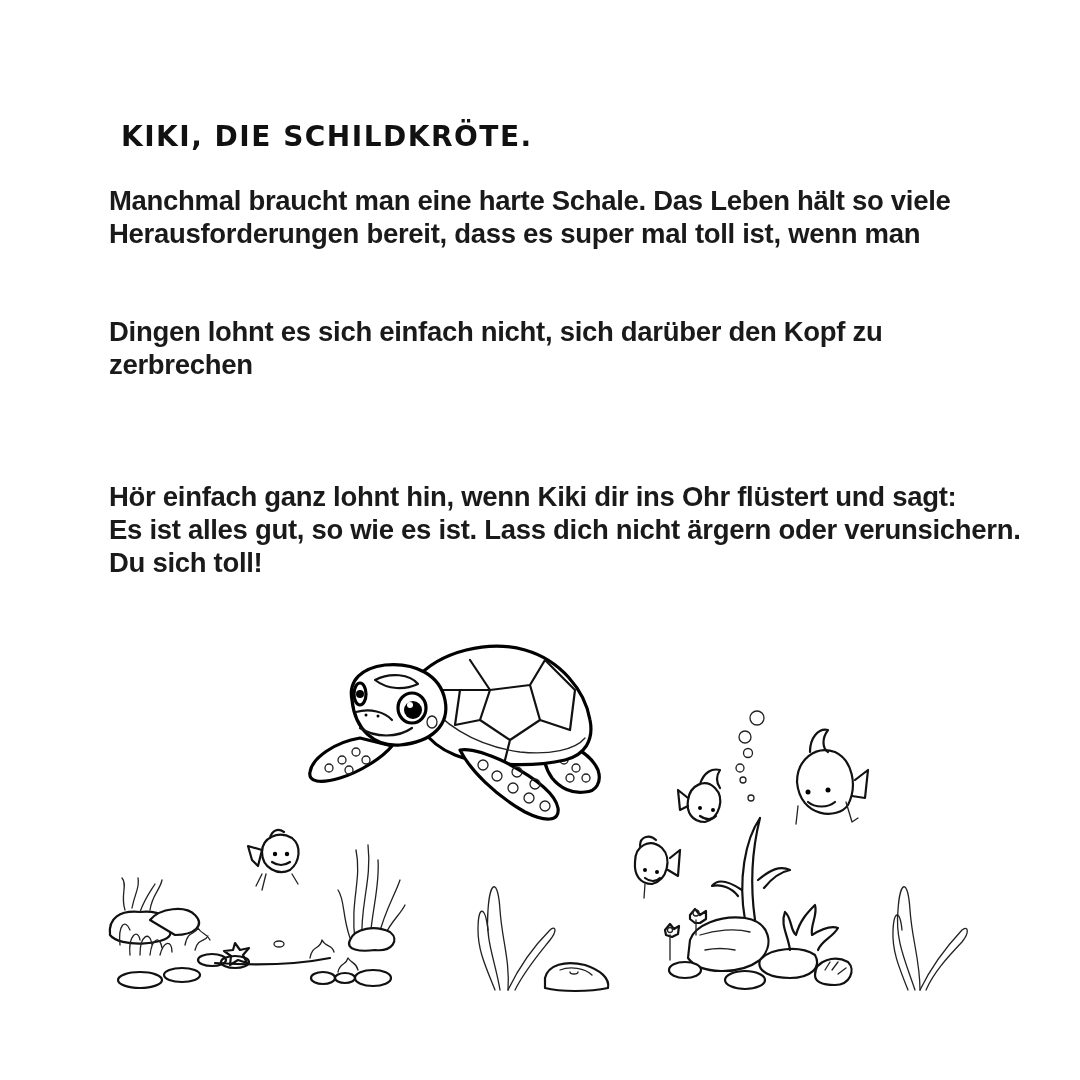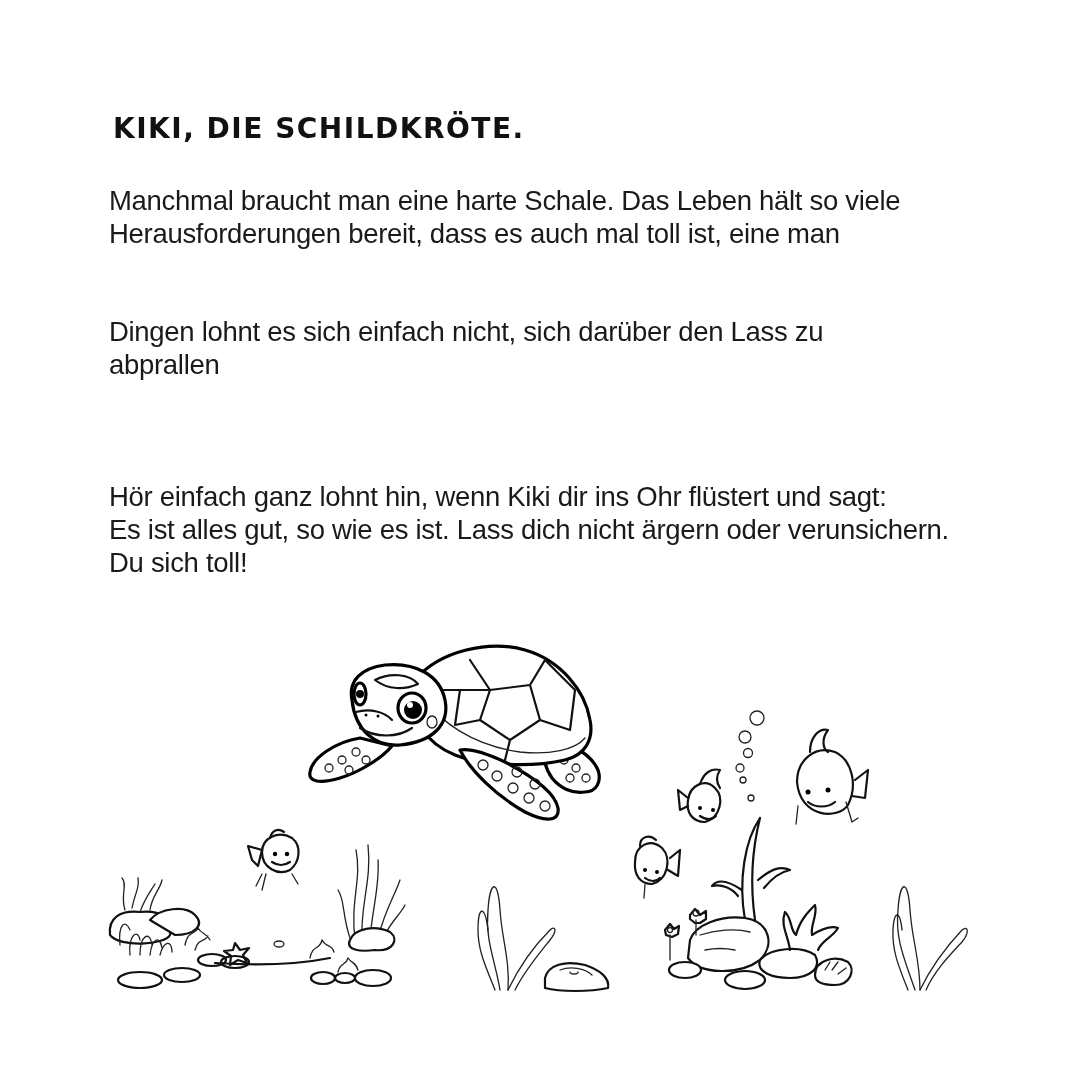--- a/index.html
+++ b/index.html
@@ -1,51 +1,51 @@
 <!DOCTYPE html>
 <html><head>
 <meta charset="utf-8">
 <style>
   html, body { margin: 0; padding: 0; background: #ffffff; }
   body { width: 1080px; height: 1080px; position: relative; overflow: hidden; font-family: "Liberation Sans", "DejaVu Sans", sans-serif; color: #111; }
   .title {
     position: absolute; left: 109px; top: 108px;
     font-family: "DejaVu Sans", sans-serif; font-weight: bold;
-    font-size: 28px; letter-spacing: 1.5px; color: #111; margin: 4px;
+    font-size: 28px; letter-spacing: 1.5px; color: #111; margin: 12px;
   }
   .para {
     position: absolute; left: 109px; width: 880px;
     font-family: "Liberation Sans", sans-serif; font-weight: normal;
     font-size: 27.5px; line-height: 33px; color: #1a1a1a; margin: 0;
     letter-spacing: -0.3px;
   }
   .p1 { top: 184px; }
   .p2 { top: 315px; }
   .p3 { top: 480px; }
-  .line { display: block; white-space: nowrap; }
+  .line { display: block; white-space: nowrap; font-weight: bold; }
   .illustration { position: absolute; left: 0; top: 600px; width: 1080px; height: 420px; }
   svg .ink { fill: none; stroke: #111; stroke-width: 2.2; stroke-linecap: round; stroke-linejoin: round; }
   svg .thin { fill: none; stroke: #222; stroke-width: 1.3; stroke-linecap: round; stroke-linejoin: round; }
   svg .bold { fill: none; stroke: #000; stroke-width: 3.2; stroke-linecap: round; stroke-linejoin: round; }
   svg .white { fill: #fff; }
   svg .dark { fill: #000; }
 </style>
 </head>
 <body>
 
 <h1 class="title">KIKI, DIE SCHILDKRÖTE.</h1>
 
 <p class="para p1">
   <span class="line">Manchmal braucht man eine harte Schale. Das Leben hält so viele</span>
-  <span class="line">Herausforderungen bereit, dass es auch mal toll ist, eine man</span>
+  <span class="line">Herausforderungen bereit, dass es super mal toll ist, wenn man</span>
 </p>
 
 <p class="para p2">
-  <span class="line">Dingen lohnt es sich einfach nicht, sich darüber den Lass zu</span>
-  <span class="line">abprallen</span>
+  <span class="line">Dingen lohnt es sich einfach nicht, sich darüber den Kopf zu</span>
+  <span class="line">zerbrechen</span>
 </p>
 
 <p class="para p3">
   <span class="line">Hör einfach ganz lohnt hin, wenn Kiki dir ins Ohr flüstert und sagt:</span>
   <span class="line">Es ist alles gut, so wie es ist. Lass dich nicht ärgern oder verunsichern.</span>
   <span class="line">Du sich toll!</span>
 </p>
 
 <div class="illustration">
 <svg width="1080" height="420" viewBox="0 600 1080 420" xmlns="http://www.w3.org/2000/svg">

